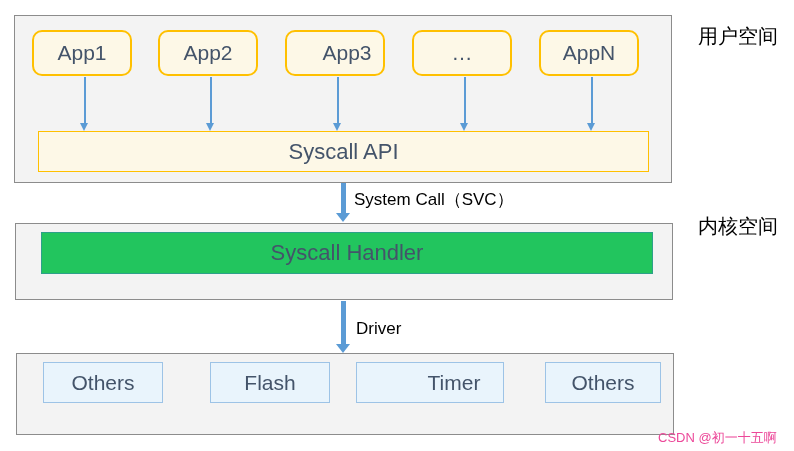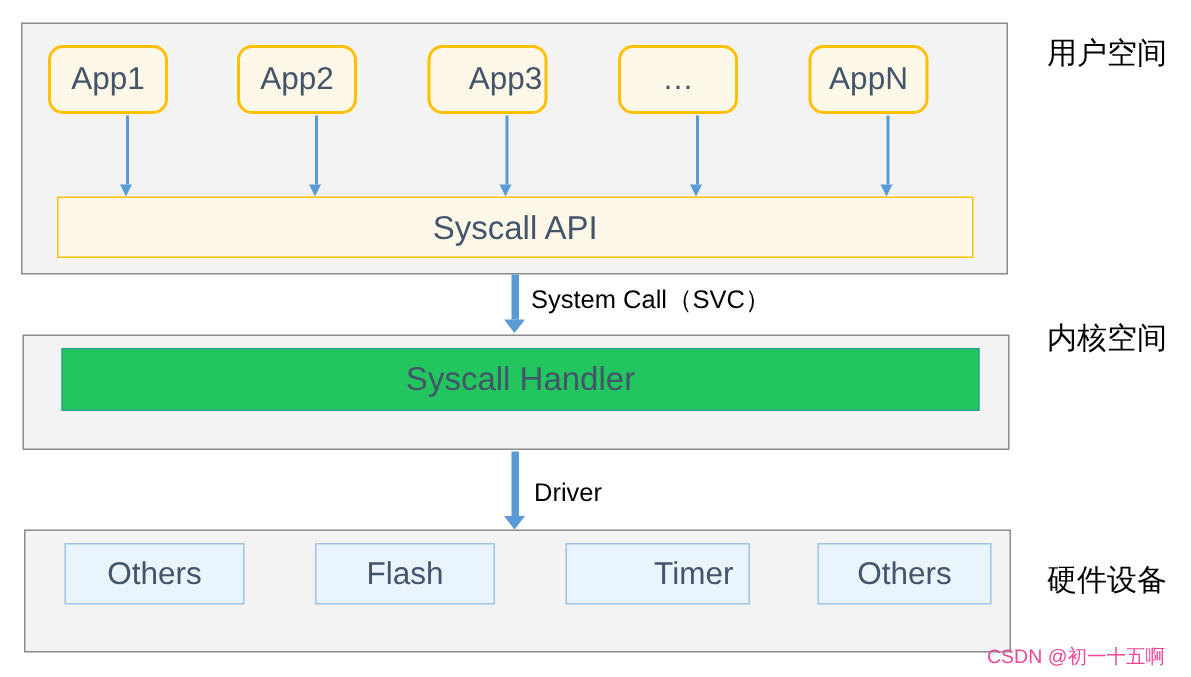--- a/index.html
+++ b/index.html
@@ -30,21 +30,21 @@
     color: #000000;
     white-space: nowrap;
   }
   .lbl-user     { top: 25px; }
   .lbl-kernel   { top: 215px; }
   .lbl-hardware { top: 376px; }
 
   .app-box {
     position: absolute;
     top: 30px;
-    width: 80px;
+    width: 100px;
     height: 46px;
     background: #FDF8E7;
     border: 2px solid #FFC000;
     border-radius: 10px;
     box-sizing: border-box;
     display: flex;
     align-items: center;
     justify-content: center;
     font-size: 21px;
     color: #44546A;
@@ -122,21 +122,21 @@
     top: 362px;
     height: 41px;
     background: #E9F4FC;
     border: 1px solid #9DC3E6;
     box-sizing: border-box;
     display: flex; align-items: center; justify-content: center;
     font-size: 21px; color: #44546A;
   }
   .dev-1 { left: 43px;  width: 120px; }
   .dev-2 { left: 210px; width: 120px; }
-  .dev-3 { left: 377px; width: 123px; padding-left: 48px; }
+  .dev-3 { left: 356px; width: 148px; padding-left: 48px; }
   .dev-4 { left: 545px; width: 116px; }
 
   .watermark {
     position: absolute;
     left: 658px; top: 429px;
     font-size: 13px;
     color: #ec4899;
     white-space: nowrap;
   }
 </style>
@@ -193,17 +193,16 @@
   </div>
   <div class="device-box dev-3">
     <span>Timer</span>
   </div>
   <div class="device-box dev-4">
     <span>Others</span>
   </div>
 
   <div class="side-label lbl-user">用户空间</div>
   <div class="side-label lbl-kernel">内核空间</div>
-  <div class="side-label lbl-hardware">硬件设备</div>
 
   <div class="watermark">CSDN @初一十五啊</div>
 
 </div>
 
 </body></html>

